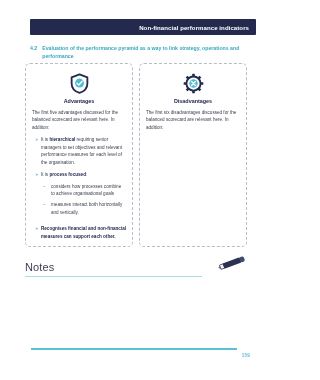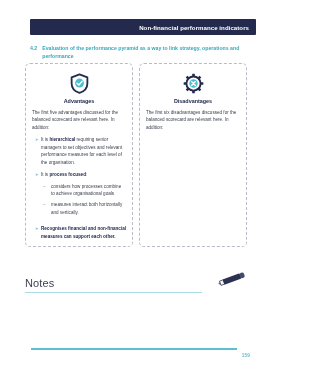--- a/index.html
+++ b/index.html
@@ -141,21 +141,21 @@
 
   .bold-block {
     font-weight: bold;
     color: #232a4d;
   }
 
   
   .notes-wrap {
     position: absolute;
     left: 25px;
-    top: 272px;
+    top: 256px;
     width: 222px;
   }
   .notes-row {
     display: flex;
     align-items: flex-end;
     justify-content: space-between;
   }
   .notes-label {
     font-size: 11px;
     color: #3e4153;

